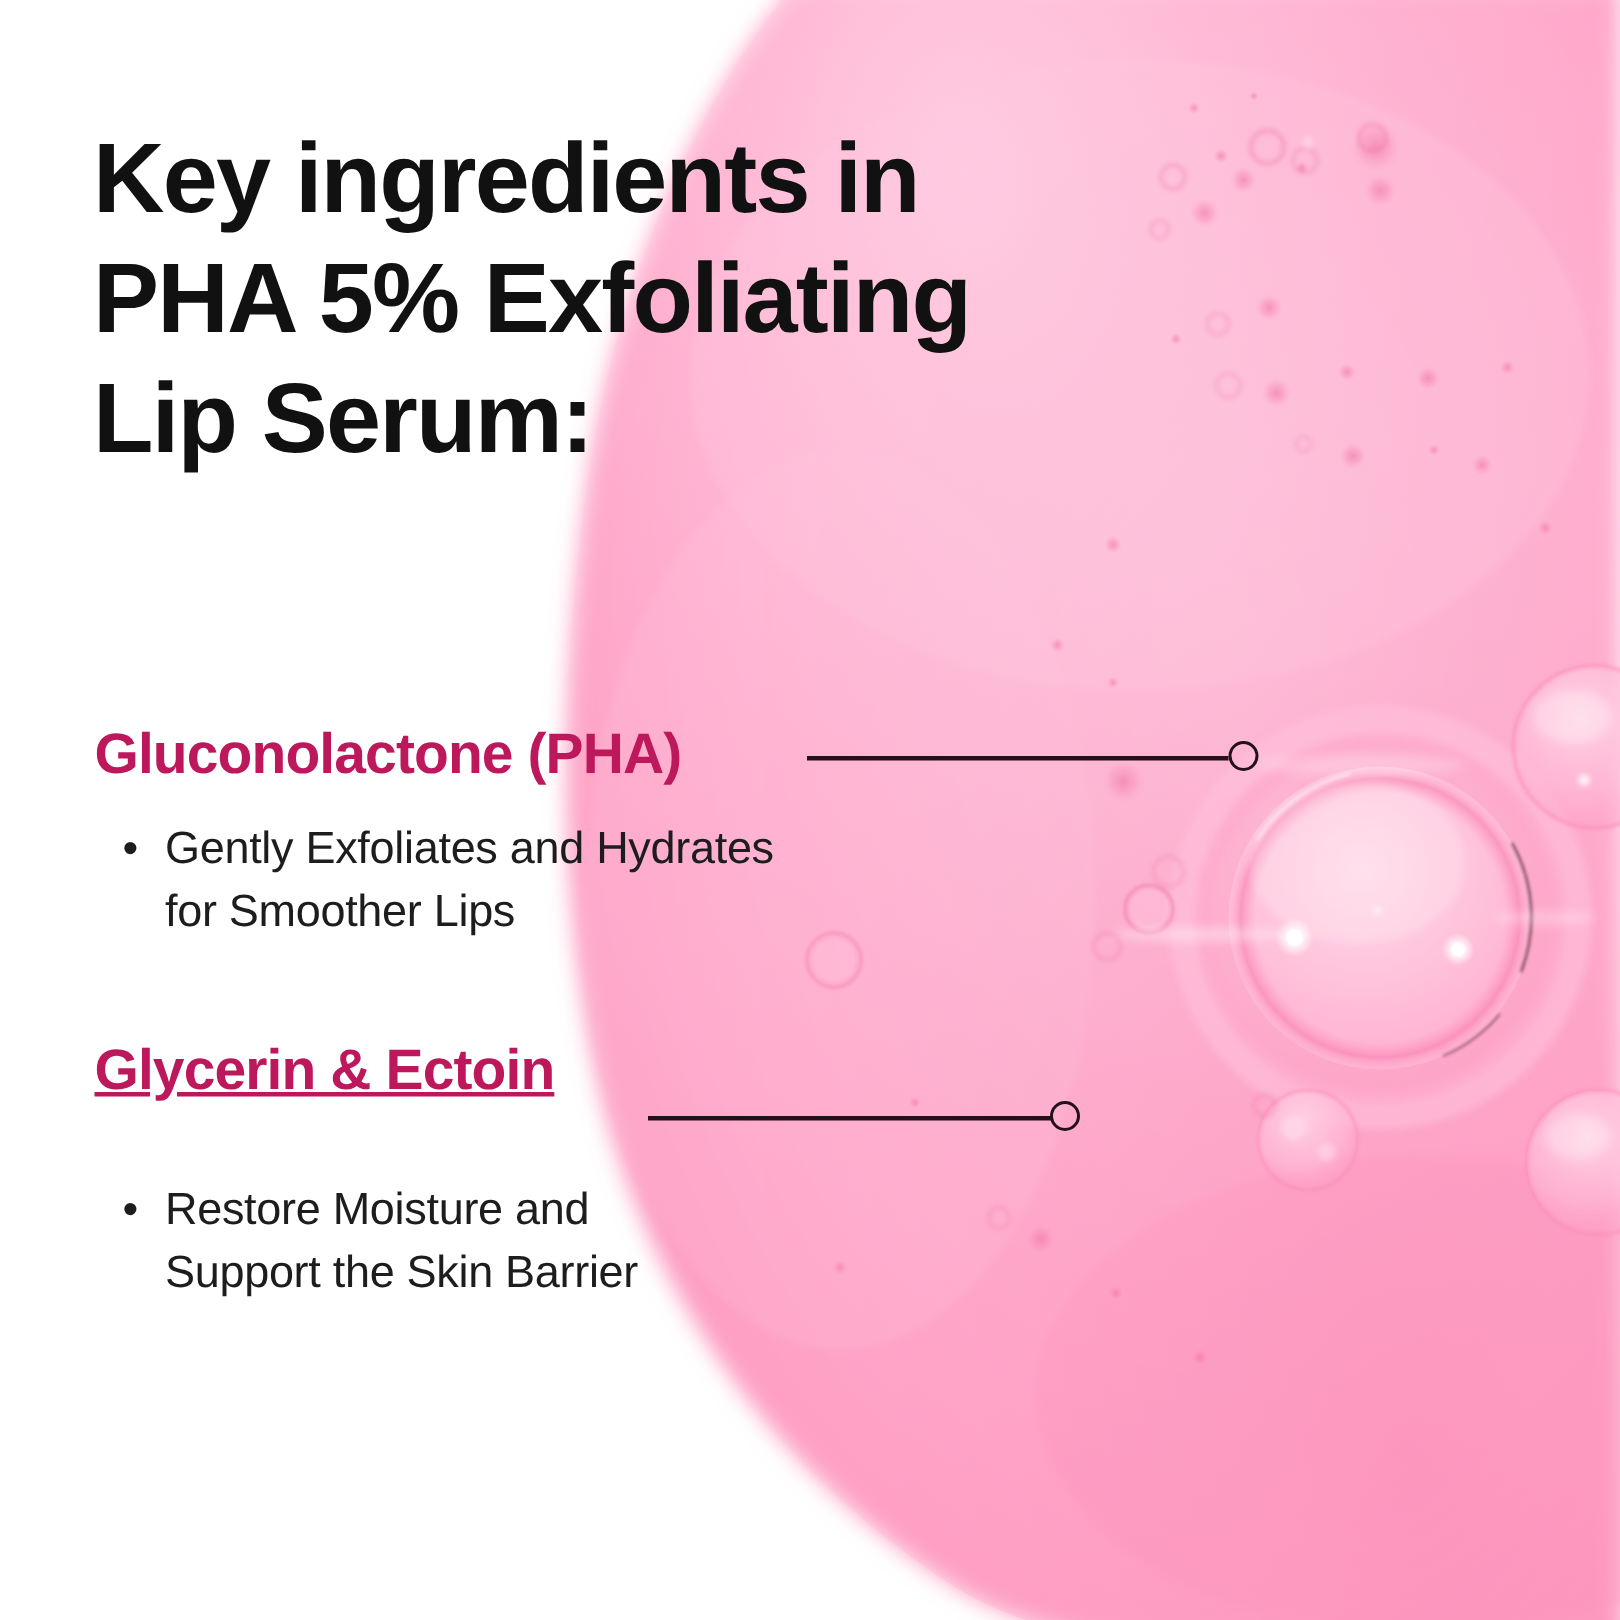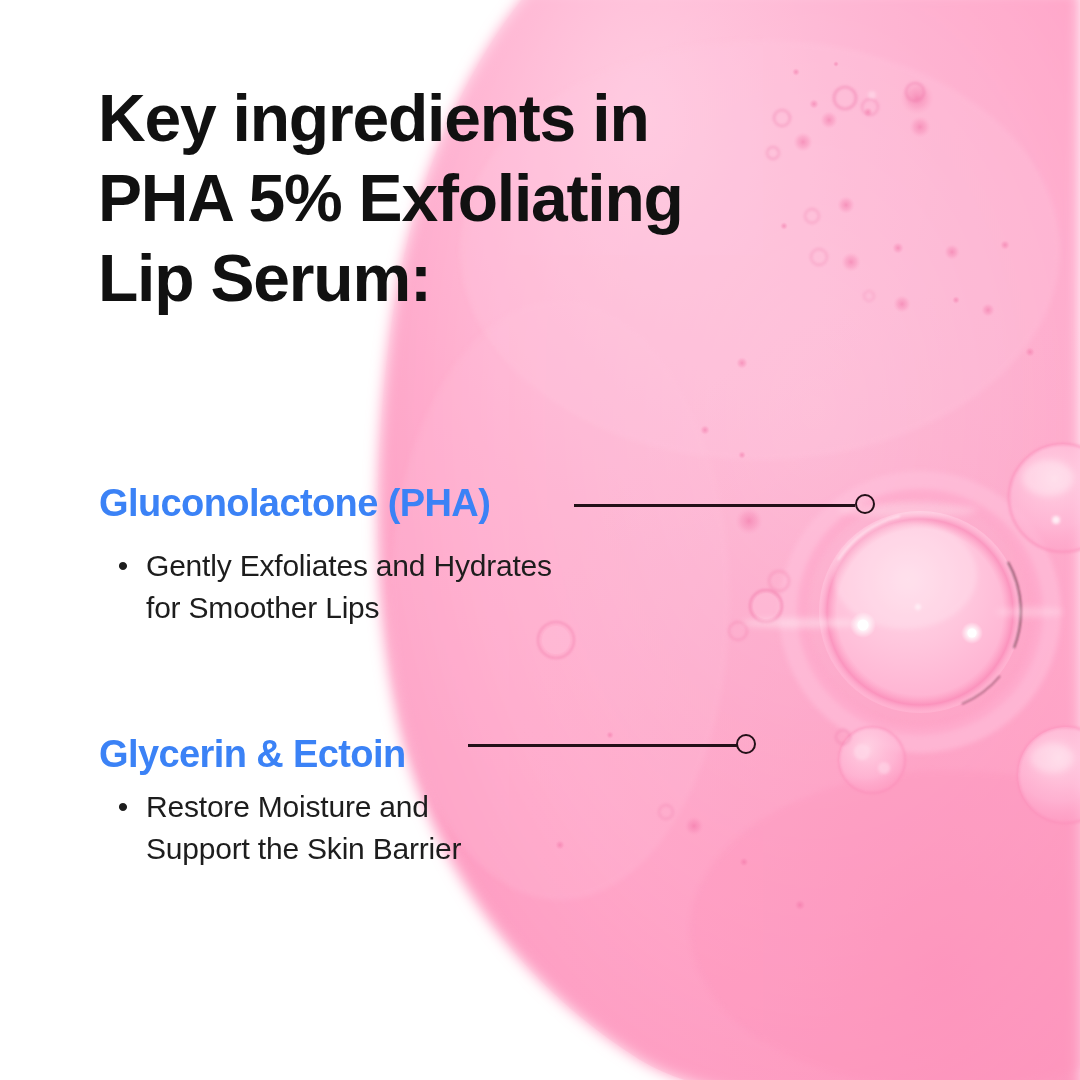--- a/index.html
+++ b/index.html
@@ -8,21 +8,21 @@
     background:#ffffff;
     font-family:"Liberation Sans", sans-serif;
     overflow:hidden;
   }
   #stage{position:relative;width:1080px;height:1080px;overflow:hidden;background:#fff;}
 
   
   #artwork{position:absolute;inset:0;width:1080px;height:1080px;}
 
   
-  #content{position:absolute;inset:0;margin-left:36px;}
+  #content{position:absolute;inset:0;}
 
   .headline{
     position:absolute;
     left:62px; top:78px;
     width:700px;
     font-size:66px;
     line-height:80px;
     font-weight:700;
     letter-spacing:-1.2px;
     color:#111111;
@@ -30,21 +30,21 @@
   }
 
   .ing-block{position:absolute;left:0;width:1080px;}
   .ing-title{
     position:absolute;
     left:63px;
     font-size:38px;
     line-height:44px;
     font-weight:700;
     letter-spacing:-0.6px;
-    color:#3b82f6;
+    color:#be185d;
     white-space:nowrap;
   }
   .bullet-row{
     position:absolute;
     left:78px;
     display:flex;
     align-items:flex-start;
     gap:14px;
   }
   .bullet-dot{
@@ -307,21 +307,21 @@
       </div>
 
       <div class="bullet-row" style="top:545px;">
         <span class="bullet-dot">•</span>
         <span class="bullet-text">Gently Exfoliates and Hydrates
 for Smoother Lips</span>
       </div>
     </div>
 
     <div class="ing-block">
-      <div class="ing-title" style="top:732px;">Glycerin &amp; Ectoin</div>
+      <div class="ing-title" style="top:692px;text-decoration:underline;">Glycerin &amp; Ectoin</div>
 
       <div class="leader" style="top:733px;">
         <div class="lead-line" style="left:432px;width:269px;"></div>
         <div class="lead-dot" style="left:700px;"></div>
       </div>
 
       <div class="bullet-row" style="top:786px;">
         <span class="bullet-dot">•</span>
         <span class="bullet-text">Restore Moisture and
 Support the Skin Barrier</span>

